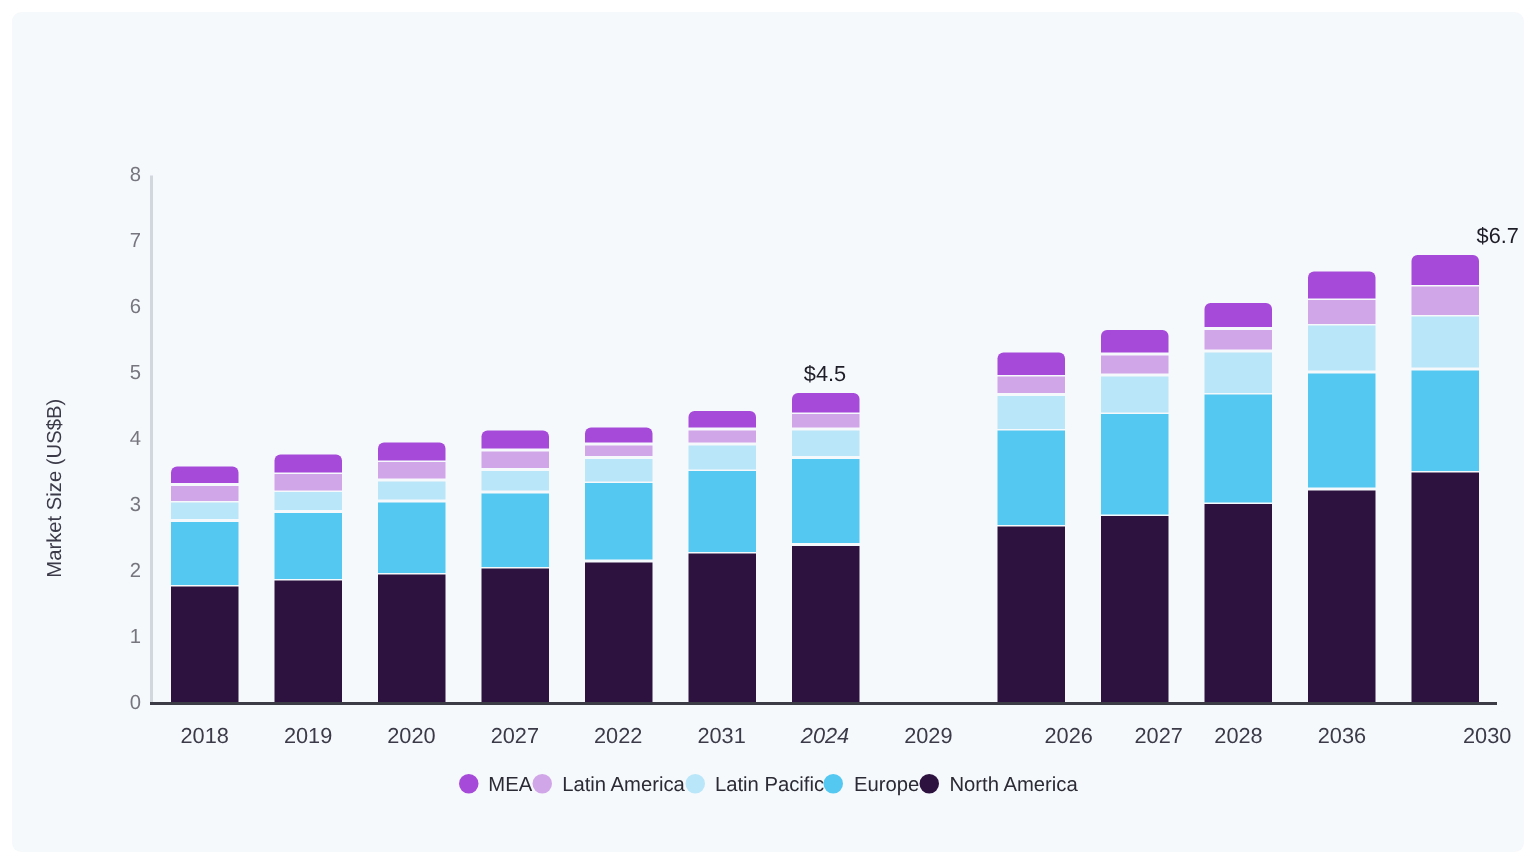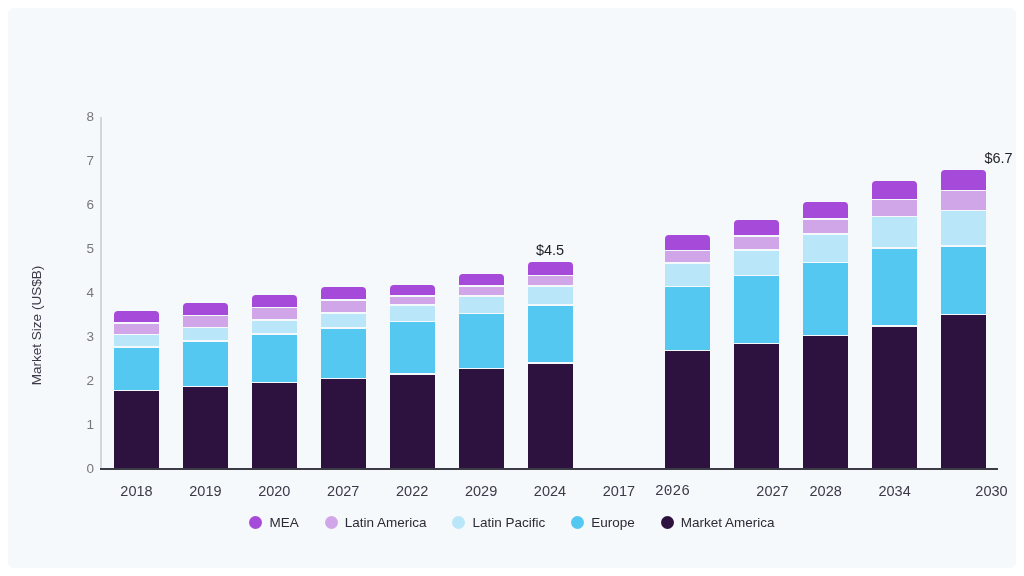--- a/index.html
+++ b/index.html
@@ -89,21 +89,21 @@
 
   #xticks { position: absolute; left: 94px; top: 372px; width: 896px; height: 30px; }
   .xtick {
     position: absolute; text-align: center;
     font-size: 14.5px; color: #3a3a48; top: 8px;
   }
 
   
   #legend {
     position: absolute; left: 0; top: 412px; width: 100%;
-    display: flex; justify-content: center; align-items: center; gap: 26px;
+    display: flex; justify-content: center; align-items: center; 
   }
   .legend-item { display: flex; align-items: center; gap: 7px; }
   .legend-dot { width: 13px; height: 13px; border-radius: 50%; }
   .legend-text { font-size: 13.5px; color: #2b2b35; }
 </style>
 </head>
 <body>
 
 <div id="card">
 
@@ -234,27 +234,27 @@
           </div>
           <div class="bar-label" style="bottom: 302.16px; margin-left: 35px;">$6.7</div>
         </div>
       </div>
     <div id="xticks">
         <div class="xtick" style="left: 0px; width: 68.9231px;">2018</div>
         <div class="xtick" style="left: 68.9231px; width: 68.9231px;">2019</div>
         <div class="xtick" style="left: 137.846px; width: 68.9231px; text-align: center;">2020</div>
         <div class="xtick" style="left: 206.769px; width: 68.9231px;">2027</div>
         <div class="xtick" style="left: 275.692px; width: 68.9231px;">2022</div>
-        <div class="xtick" style="left: 344.615px; width: 68.9231px;">2029</div>
-        <div class="xtick" style="left: 413.538px; width: 68.9231px;">2024</div>
-        <div class="xtick" style="left: 482.462px; width: 68.9231px;">2017</div>
-        <div class="xtick" style="left: 536px; width: 68.9231px; font-family: Liberation Mono, monospace;">2026</div>
+        <div class="xtick" style="left: 344.615px; width: 68.9231px;">2031</div>
+        <div class="xtick" style="left: 413.538px; width: 68.9231px; font-style: italic;">2024</div>
+        <div class="xtick" style="left: 482.462px; width: 68.9231px;">2029</div>
+        <div class="xtick" style="left: 576px; width: 68.9231px;">2026</div>
         <div class="xtick" style="left: 636px; width: 68.9231px;">2027</div>
         <div class="xtick" style="left: 689.231px; width: 68.9231px;">2028</div>
-        <div class="xtick" style="left: 758.154px; width: 68.9231px;">2034</div>
+        <div class="xtick" style="left: 758.154px; width: 68.9231px;">2036</div>
         <div class="xtick" style="left: 855px; width: 68.9231px;">2030</div>
       </div>
 
     <div id="legend">
         <div class="legend-item">
           <span class="legend-dot" style="background: rgb(166, 74, 217);"></span>
           <span class="legend-text">MEA</span>
         </div>
         <div class="legend-item">
           <span class="legend-dot" style="background: rgb(209, 166, 232);"></span>
@@ -263,18 +263,18 @@
         <div class="legend-item">
           <span class="legend-dot" style="background: rgb(185, 230, 248);"></span>
           <span class="legend-text">Latin Pacific</span>
         </div>
         <div class="legend-item">
           <span class="legend-dot" style="background: rgb(85, 200, 242);"></span>
           <span class="legend-text">Europe</span>
         </div>
         <div class="legend-item">
           <span class="legend-dot" style="background: rgb(45, 18, 64);"></span>
-          <span class="legend-text">Market America</span>
+          <span class="legend-text">North America</span>
         </div>
       </div>
   </div>
 
 </div>
 
 </body></html>

